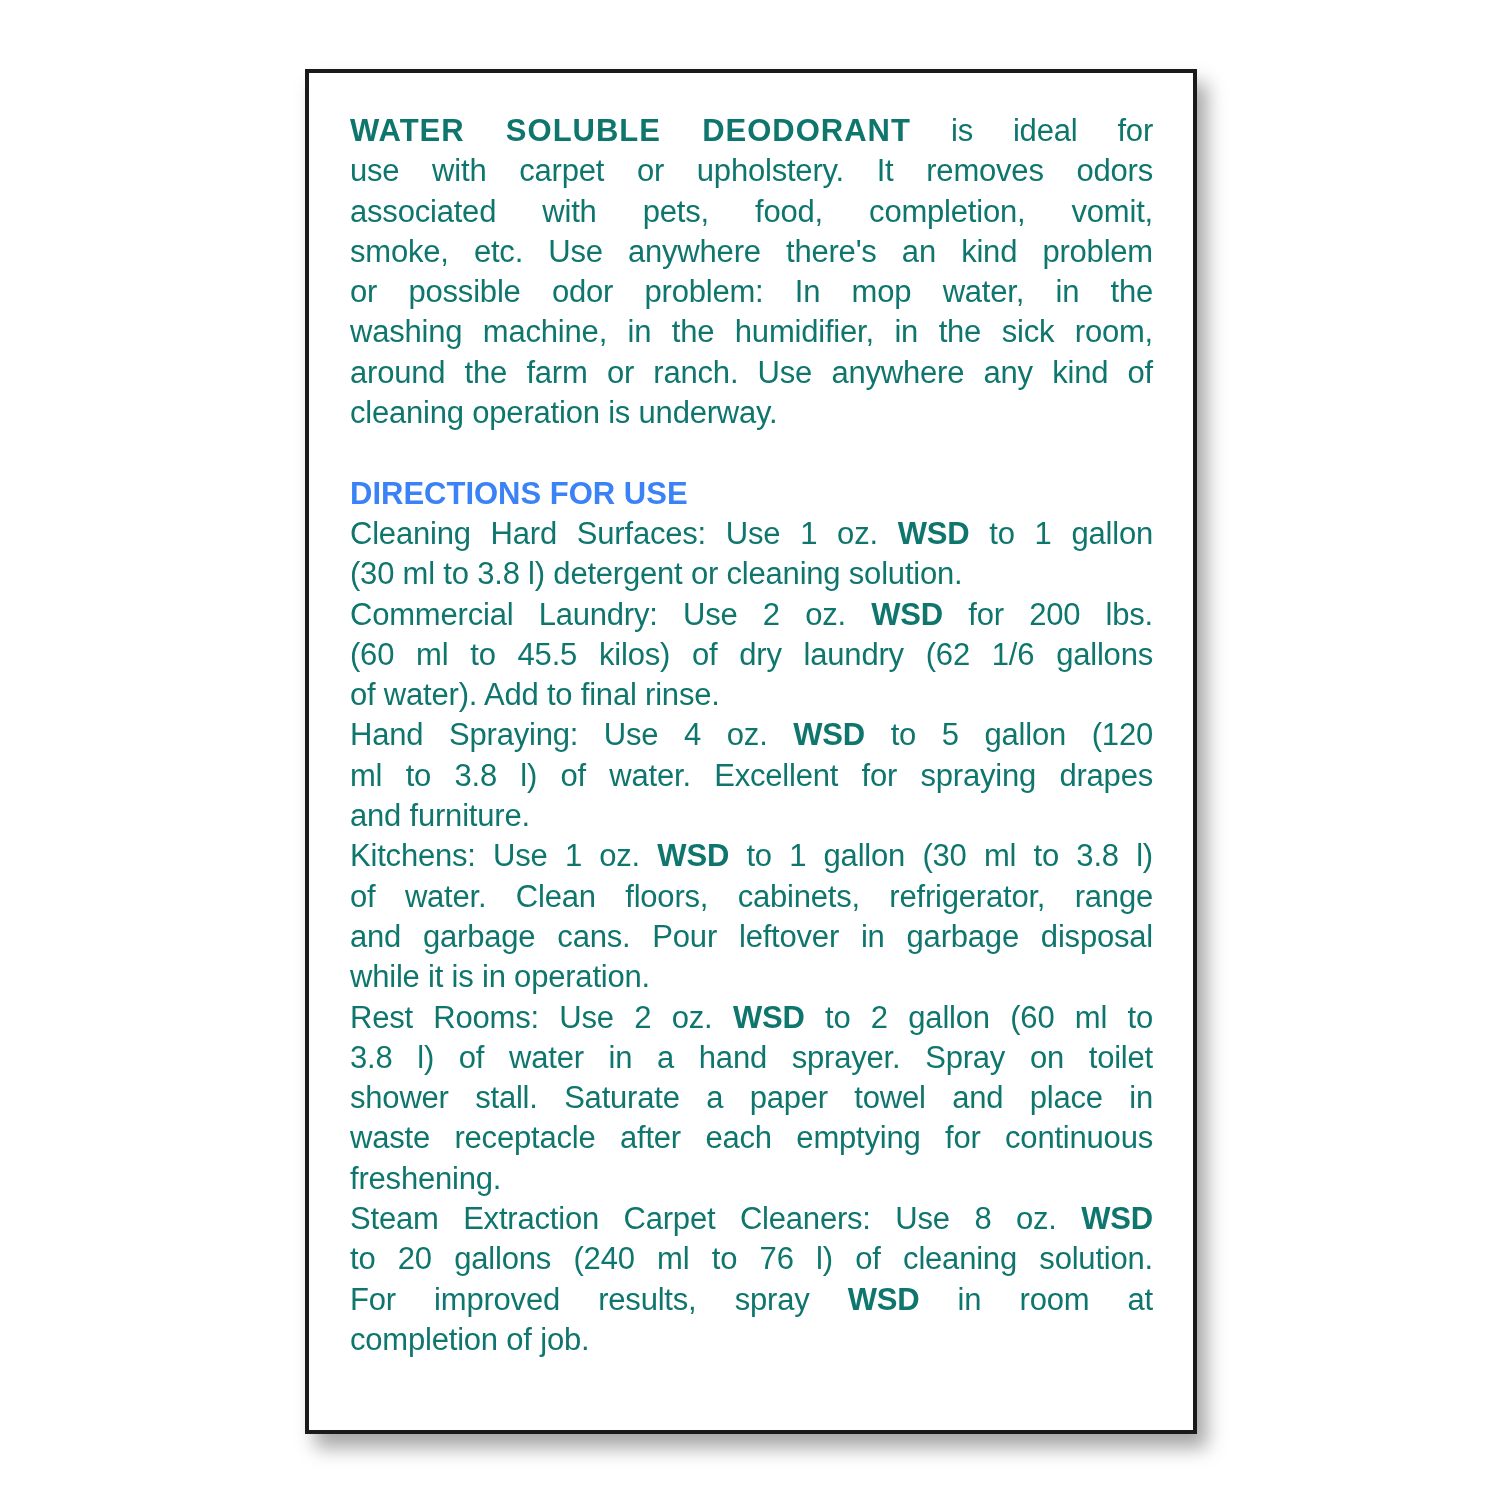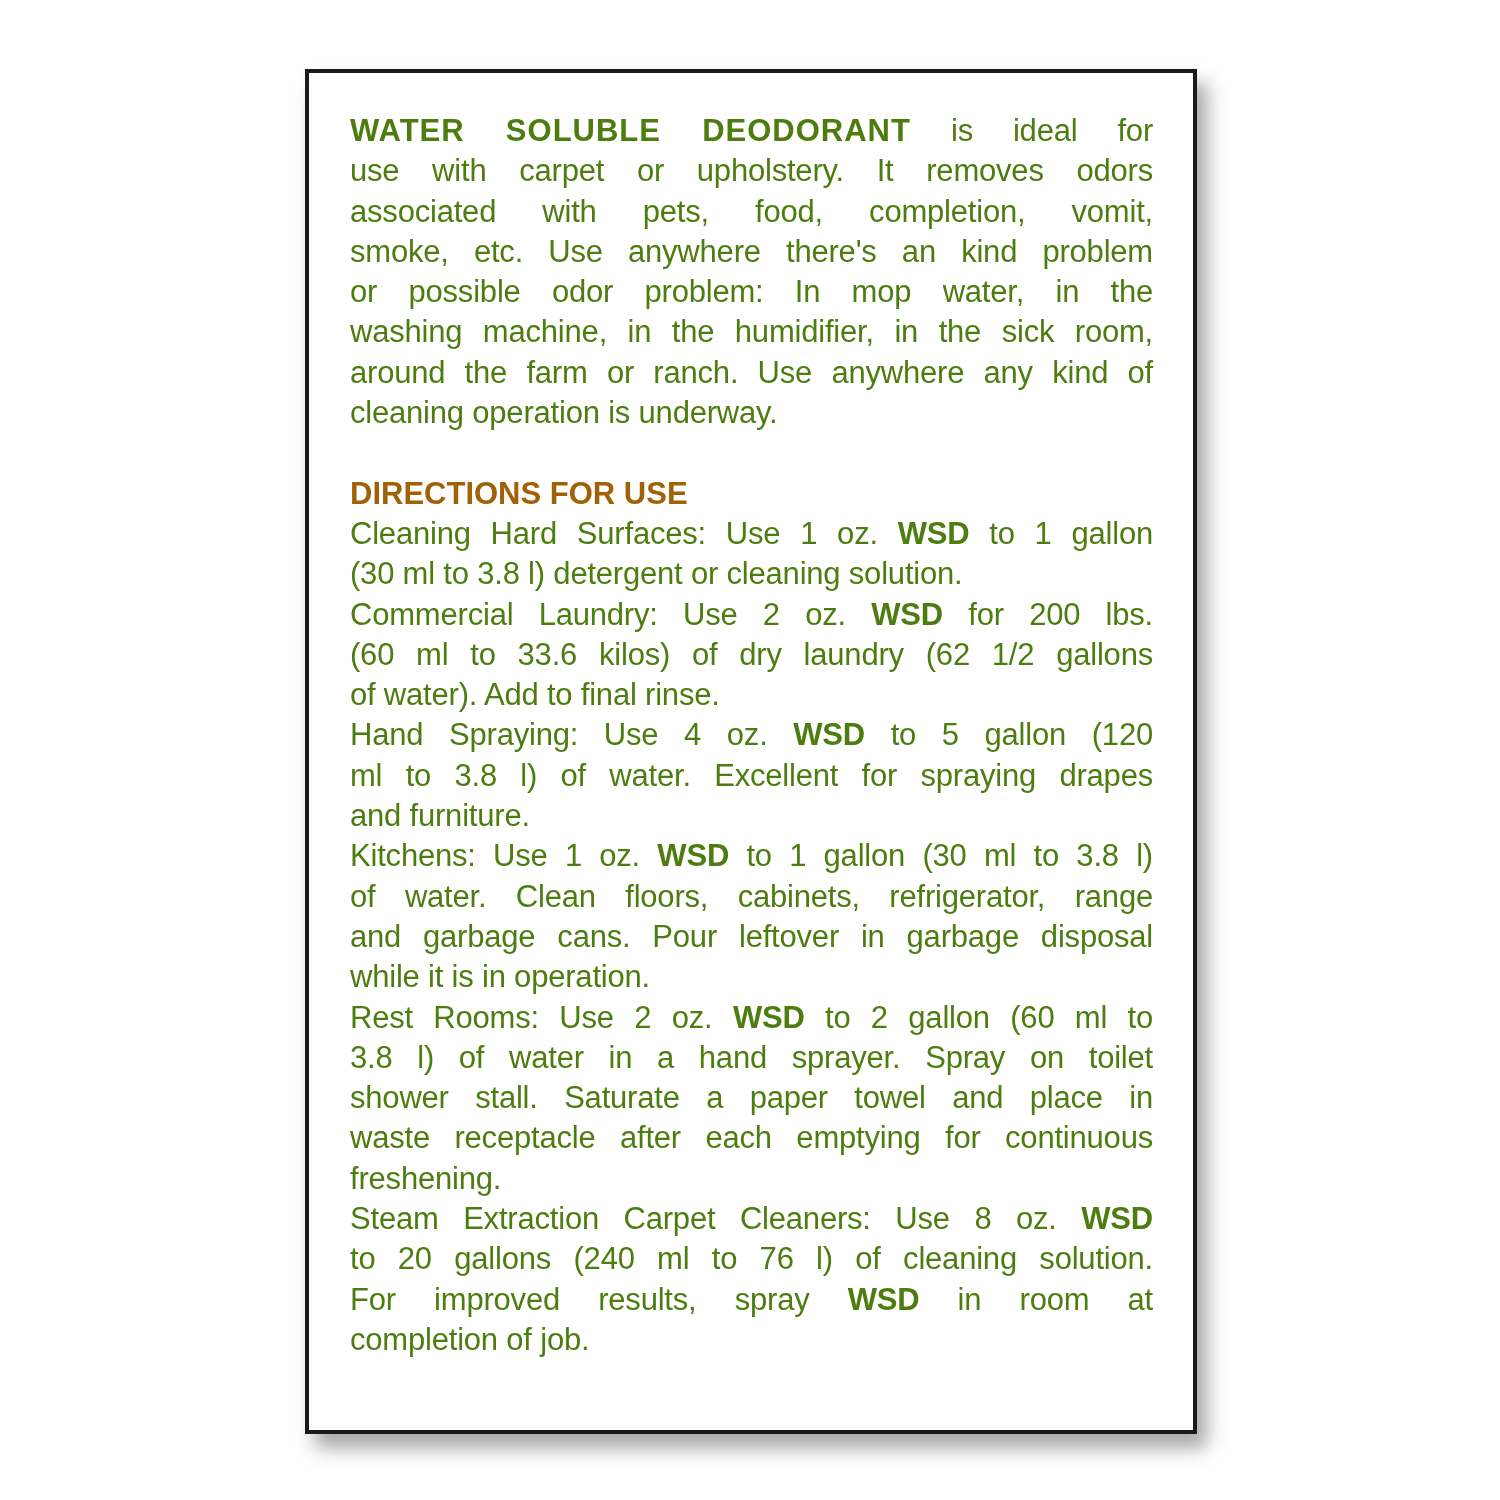--- a/index.html
+++ b/index.html
@@ -6,30 +6,30 @@
   body { width:1500px; height:1500px; position:relative; overflow:hidden; }
   .label-card {
     position:absolute; left:305px; top:69px; width:884px; height:1357px;
     border:4px solid #1a1a1a; background:#ffffff;
     box-shadow: 10px 14px 18px rgba(0,0,0,0.35);
   }
   .content { position:absolute; left:41px; top:38px; width:803px; }
   .line {
     font-family:"Liberation Sans", sans-serif;
     font-size:31px; line-height:40.3px; height:40.3px;
-    color:#4d7c0f; white-space:nowrap;
+    color:#0f766e; white-space:nowrap;
     text-align:justify; text-align-last:justify;
     letter-spacing:-0.2px;
   }
   .line.last { text-align-last:left; }
   .gap { height:40.3px; }
   .heading {
     font-family:"Liberation Sans", sans-serif;
     font-size:31px; line-height:40.3px; height:40.3px;
-    font-weight:bold; color:#a16207; text-align:left;
+    font-weight:bold; color:#3b82f6; text-align:left;
   }
   b { font-weight:bold; }
   .title-bold { letter-spacing:1px; }
 </style>
 </head>
 <body>
 
 <div class="label-card">
   <div class="content">
 
@@ -43,21 +43,21 @@
     <div class="line last">cleaning operation is underway.</div>
 
     <div class="gap"></div>
 
     <div class="heading">DIRECTIONS FOR USE</div>
 
     <div class="line"><span>Cleaning Hard Surfaces: Use 1 oz. </span><b>WSD</b><span> to 1 gallon</span></div>
     <div class="line last">(30 ml to 3.8 l) detergent or cleaning solution.</div>
 
     <div class="line"><span>Commercial Laundry: Use 2 oz. </span><b>WSD</b><span> for 200 lbs.</span></div>
-    <div class="line">(60 ml to 33.6 kilos) of dry laundry (62 1/2 gallons</div>
+    <div class="line">(60 ml to 45.5 kilos) of dry laundry (62 1/6 gallons</div>
     <div class="line last">of water). Add to final rinse.</div>
 
     <div class="line"><span>Hand Spraying: Use 4 oz. </span><b>WSD</b><span> to 5 gallon (120</span></div>
     <div class="line">ml to 3.8 l) of water. Excellent for spraying drapes</div>
     <div class="line last">and furniture.</div>
 
     <div class="line"><span>Kitchens: Use 1 oz. </span><b>WSD</b><span> to 1 gallon (30 ml to 3.8 l)</span></div>
     <div class="line">of water. Clean floors, cabinets, refrigerator, range</div>
     <div class="line">and garbage cans. Pour leftover in garbage disposal</div>
     <div class="line last">while it is in operation.</div>

